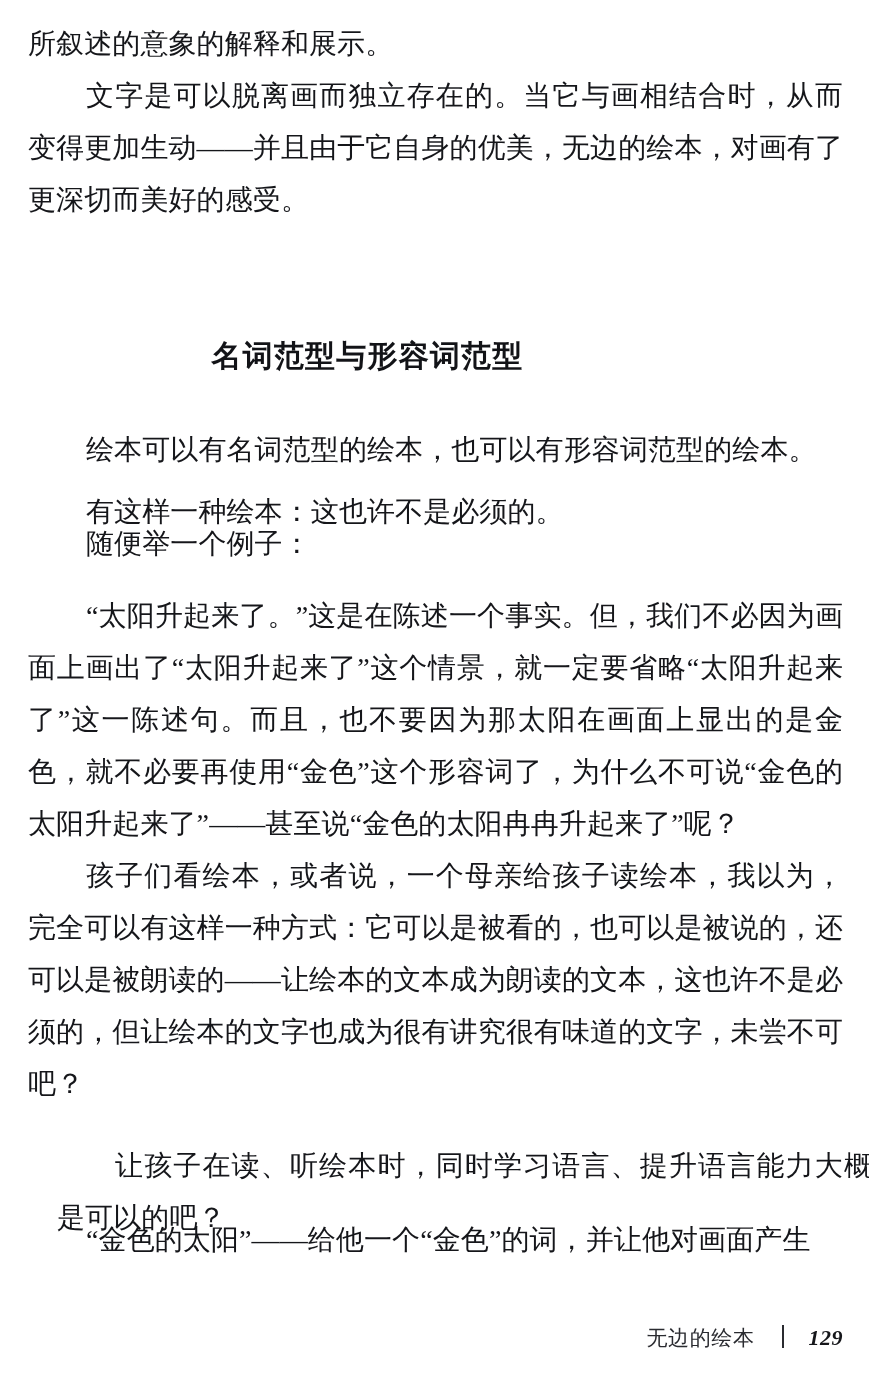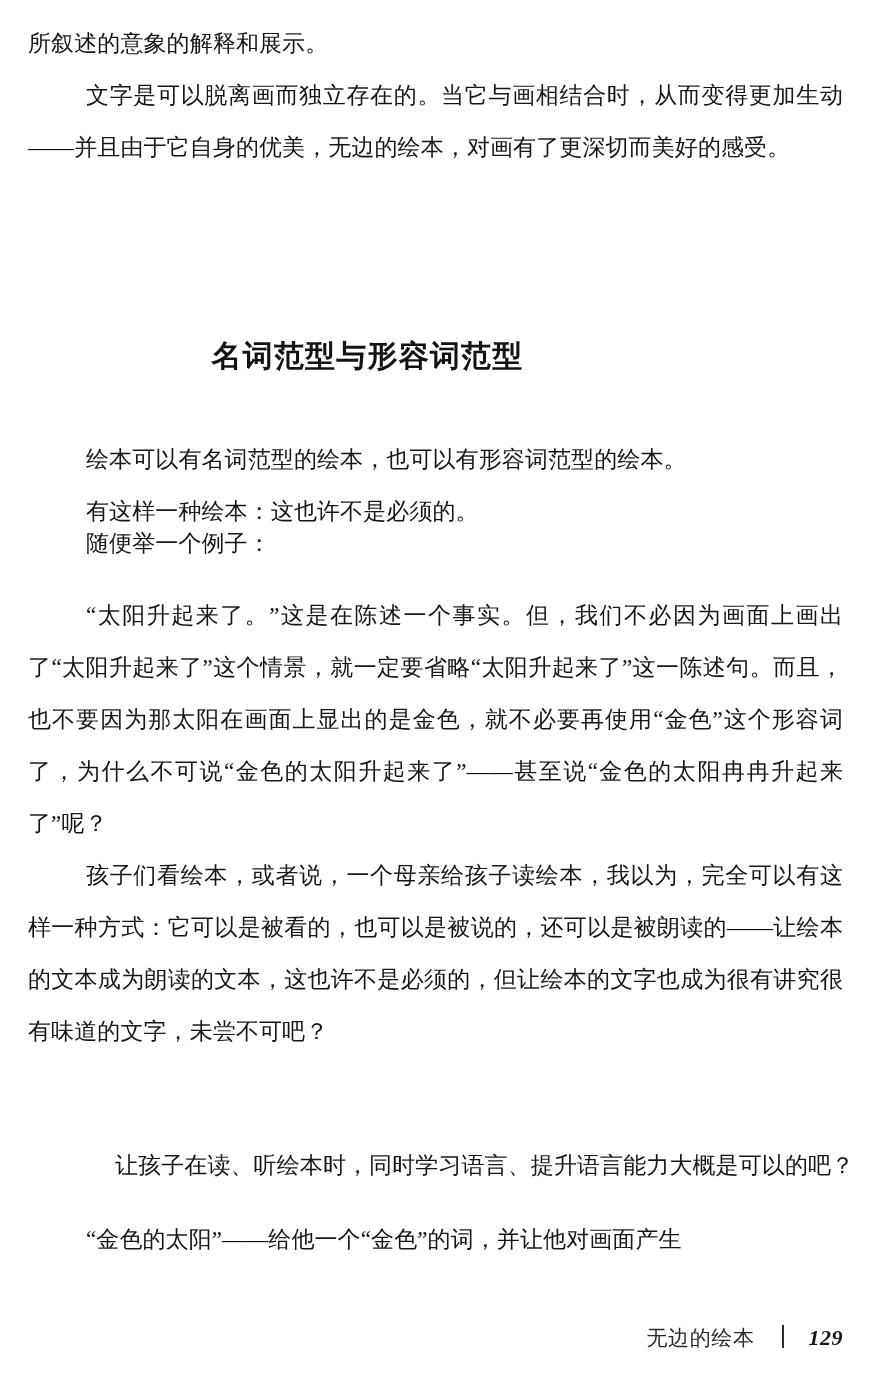--- a/index.html
+++ b/index.html
@@ -29,21 +29,21 @@
   
   .column {
     position: absolute;
     left: 28px;
     top: 0;
     width: 815px;
   }
 
   .para {
     font-family: "Liberation Serif", "DejaVu Serif", serif;
-    font-size: 23px;
+    font-size: 28px;
     line-height: 52px;
     color: #15161a;
     text-align: justify;
     text-justify: inter-character;
     letter-spacing: 0.1px;
     margin: 0;
     white-space: normal;
     word-break: break-all;
   }
   .para.indent {
@@ -121,21 +121,21 @@
 
     <div class="blk" style="top: 70px;">
       <p class="para indent">文字是可以脱离画而独立存在的。当它与画相结合时，从而变得更加生动——并且由于它自身的优美，无边的绘本，对画有了更深切而美好的感受。</p>
     </div>
   </div>
 
   <div class="section-heading">名词范型与形容词范型</div>
 
   <div class="column">
 
-    <div class="blk" style="top: 434px;">
+    <div class="blk" style="top: 424px;">
       <p class="para indent">绘本可以有名词范型的绘本，也可以有形容词范型的绘本。</p>
     </div>
 
     <div class="blk" style="top: 486px;">
       <p class="para indent">有这样一种绘本：这也许不是必须的。</p>
     </div>
 
     <div class="blk" style="top: 518px;">
       <p class="para indent">随便举一个例子：</p>
     </div>

